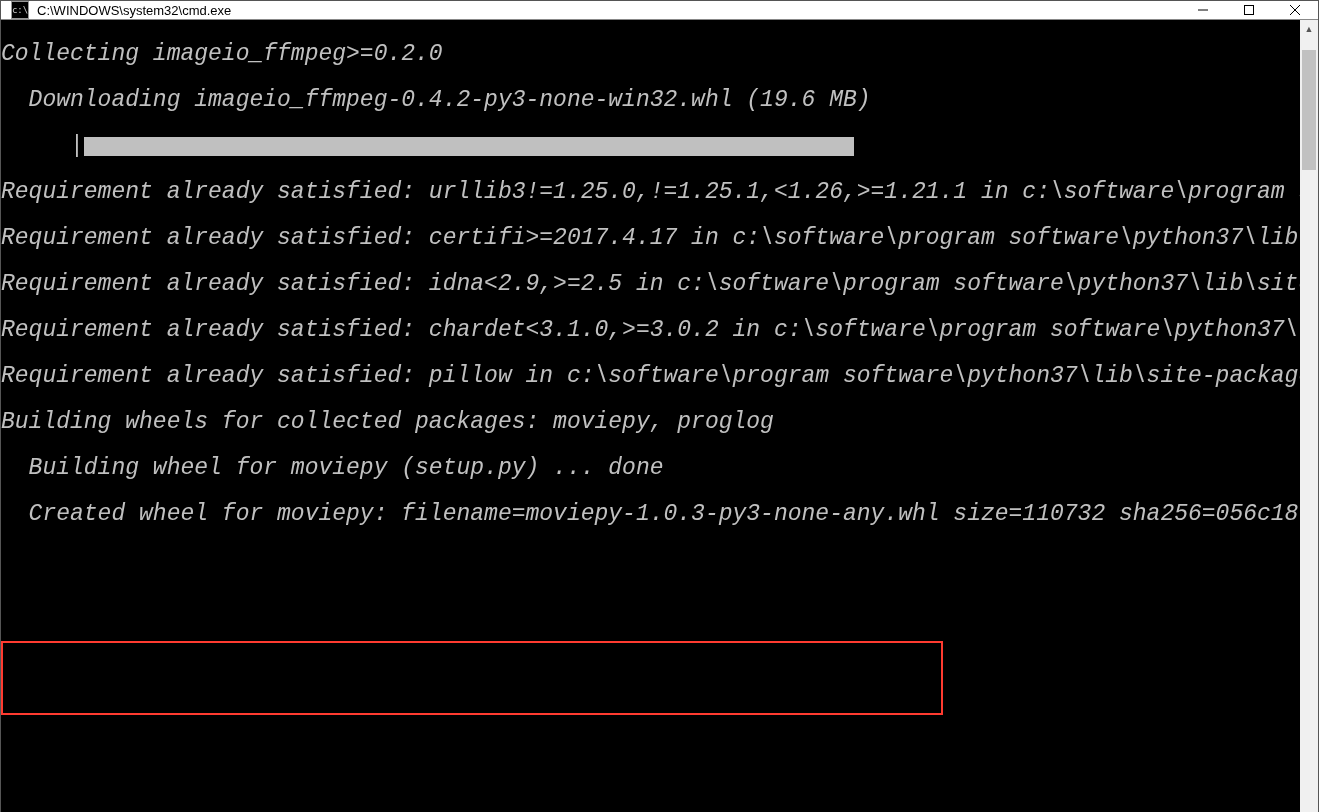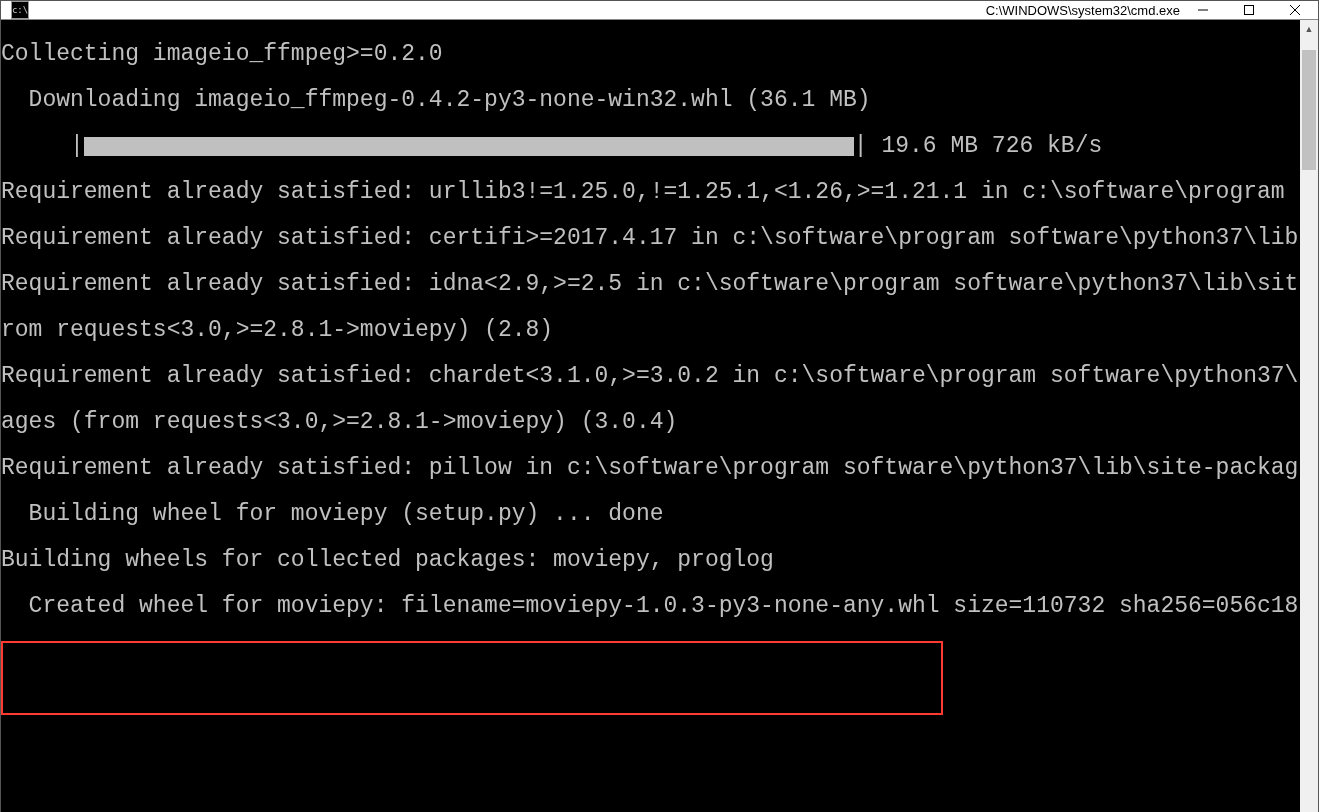--- a/index.html
+++ b/index.html
@@ -1,30 +1,30 @@
 <!DOCTYPE html>
 <html><head>
 <meta charset="utf-8">
 <style>
   * { margin:0; padding:0; box-sizing:border-box; }
   html,body { width:1319px; height:812px; background:#fff; font-family:"Segoe UI",Tahoma,sans-serif; overflow:hidden; }
   .window { width:1319px; height:812px; border:1px solid #555; display:flex; flex-direction:column; }
   .titlebar { height:33px; background:#fff; display:flex; align-items:center; border-bottom:1px solid #888; }
   .titlebar .appicon { width:18px; height:18px; margin:0 8px 0 10px; background:#000; border:1px solid #999; display:flex; align-items:center; justify-content:center; font:9px/1 Consolas,monospace; color:#ccc; }
-  .titlebar .title { font-size:13px; color:#000; flex:1;text-align:right; }
+  .titlebar .title { font-size:13px; color:#000; flex:1; }
   .titlebar .winbtns { display:flex; height:100%; }
   .titlebar .winbtn { width:46px; height:100%; display:flex; align-items:center; justify-content:center; font-size:13px; color:#000; }
   .titlebar .winbtn svg { width:12px; height:12px; }
   .content-wrap { flex:1; display:flex; background:#000; }
   .terminal { flex:1; background:#000; color:#c0c0c0; font:23px/23px Consolas,"Courier New",monospace; white-space:pre; overflow:hidden; padding:0; position:relative; }
   .scrollbar { width:18px; background:#f0f0f0; position:relative; }
   .scrollbar .arrow { position:absolute; left:0; width:18px; height:18px; display:flex; align-items:center; justify-content:center; font-size:9px; color:#555; }
   .scrollbar .arrow.top { top:0; }
   .scrollbar .thumb { position:absolute; left:2px; width:14px; top:30px; height:120px; background:#c1c1c1; }
-  .row { height:23px; }
+  .row { height:23px;font-style:italic; }
   .progress-line { display:flex; align-items:center; height:23px; }
   .progress-bar { display:inline-block; width:770px; height:19px; background:#c0c0c0; margin-right:0; }
   .highlight-box { position:absolute; border:2px solid #ff3b30; left:0; top:621px; width:942px; height:74px; pointer-events:none; }
   .line { display:block; }
 </style>
 </head>
 <body>
 
 <div class="window">
   <div class="titlebar">
@@ -46,31 +46,29 @@
             <line x1="1" y1="1" x2="11" y2="11" stroke="#000" stroke-width="1"></line>
             <line x1="11" y1="1" x2="1" y2="11" stroke="#000" stroke-width="1"></line>
           </svg>
       </div>
     </div>
   </div>
 
   <div class="content-wrap">
     <div class="terminal">
 <span class="line row">Collecting imageio_ffmpeg&gt;=0.2.0</span>
-<span class="line row">  Downloading imageio_ffmpeg-0.4.2-py3-none-win32.whl (36.1 MB)</span>
-<span class="row progress-line"><span>     |</span><span class="progress-bar"></span><span>| 19.6 MB 726 kB/s</span></span>
+<span class="line row">  Downloading imageio_ffmpeg-0.4.2-py3-none-win32.whl (19.6 MB)</span>
+<span class="row progress-line"><span>     |</span><span class="progress-bar"></span></span>
 <span class="line row">Requirement already satisfied: urllib3!=1.25.0,!=1.25.1,&lt;1.26,&gt;=1.21.1 in c:\software\program software\pyth</span>
 <span class="line row">Requirement already satisfied: certifi&gt;=2017.4.17 in c:\software\program software\python37\lib\site-package</span>
 <span class="line row">Requirement already satisfied: idna&lt;2.9,&gt;=2.5 in c:\software\program software\python37\lib\site-packages (f</span>
-<span class="line row">rom requests&lt;3.0,&gt;=2.8.1-&gt;moviepy) (2.8)</span>
 <span class="line row">Requirement already satisfied: chardet&lt;3.1.0,&gt;=3.0.2 in c:\software\program software\python37\lib\site-pack</span>
-<span class="line row">ages (from requests&lt;3.0,&gt;=2.8.1-&gt;moviepy) (3.0.4)</span>
 <span class="line row">Requirement already satisfied: pillow in c:\software\program software\python37\lib\site-packages (from imag</span>
+<span class="line row">Building wheels for collected packages: moviepy, proglog</span>
 <span class="line row">  Building wheel for moviepy (setup.py) ... done</span>
-<span class="line row">Building wheels for collected packages: moviepy, proglog</span>
 <span class="line row">  Created wheel for moviepy: filename=moviepy-1.0.3-py3-none-any.whl size=110732 sha256=056c1864541f31b86e5</span>
 
 
 
 
 
 
 
 
 

